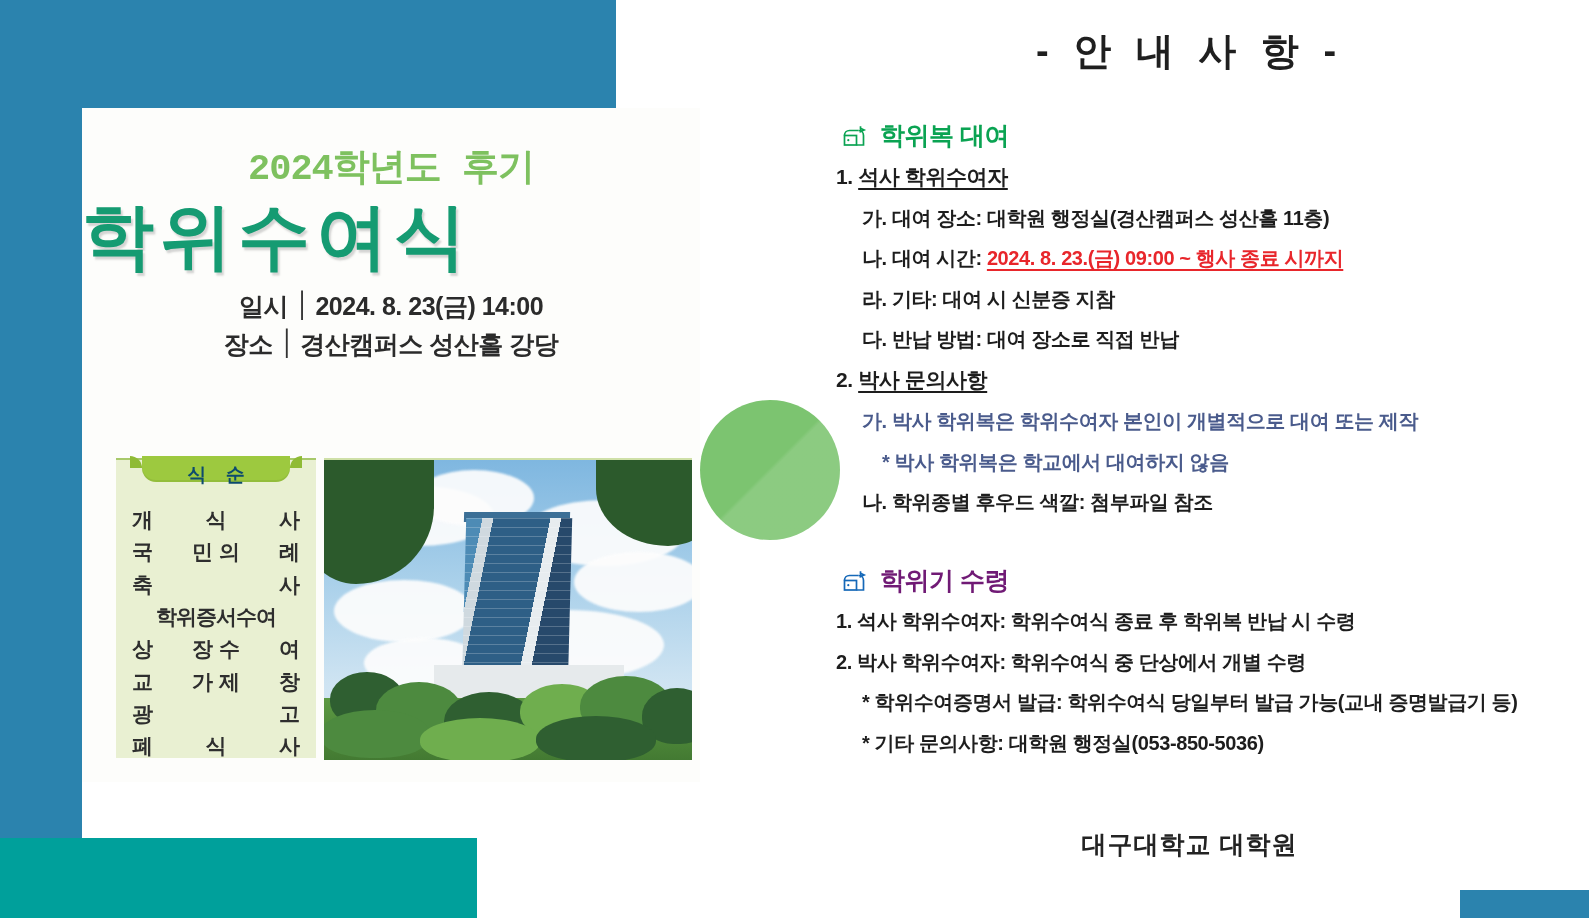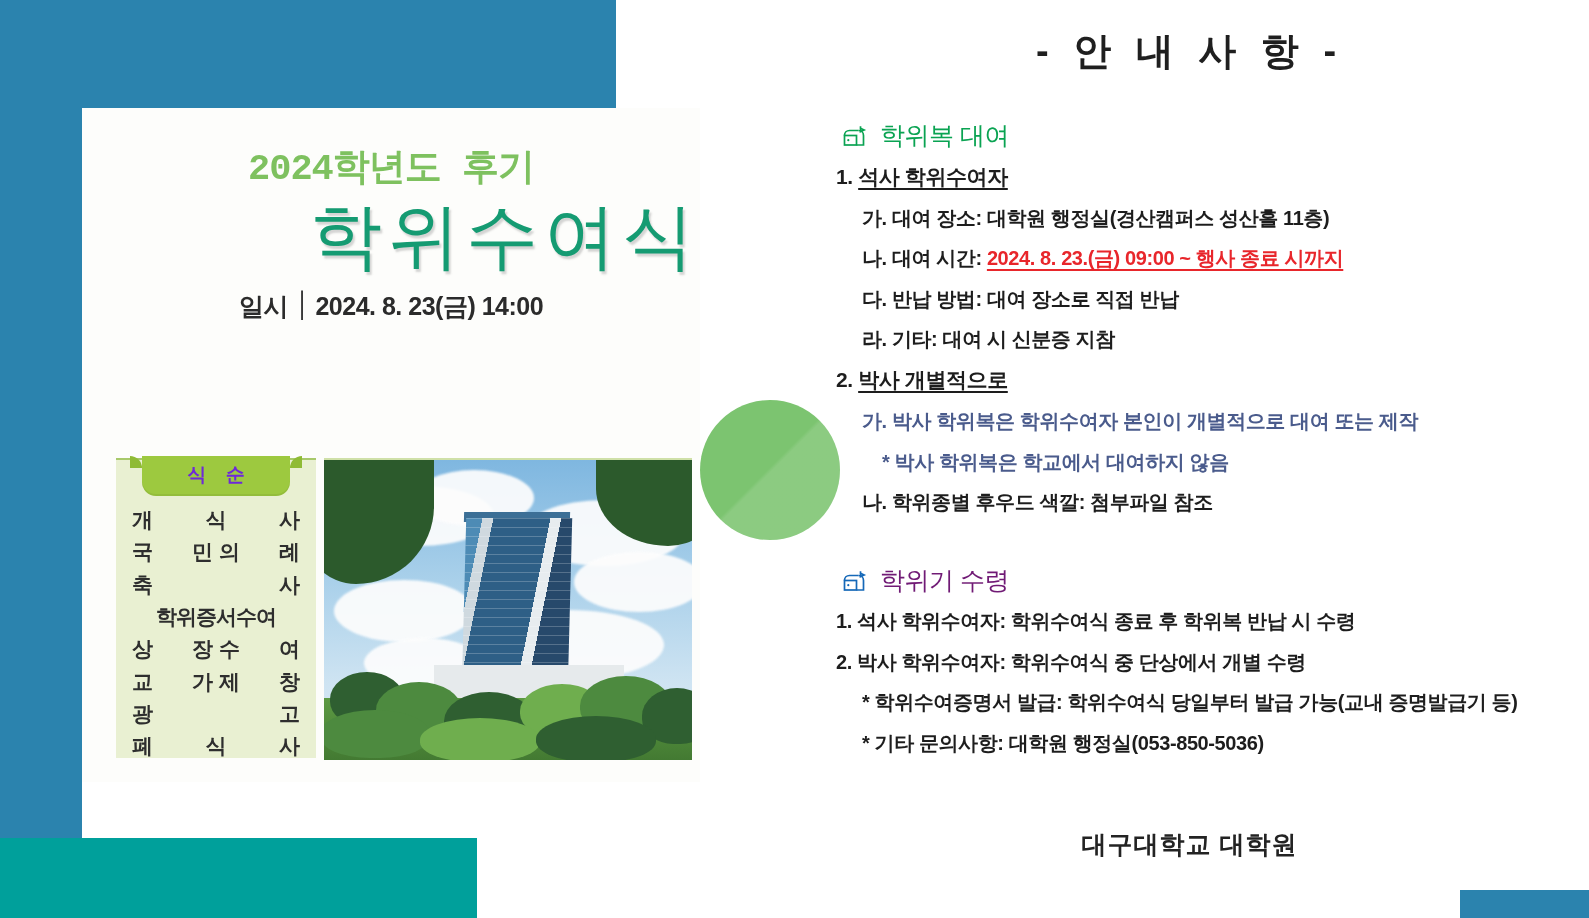--- a/index.html
+++ b/index.html
@@ -39,45 +39,45 @@
   .poster{
     position:absolute;left:82px;top:108px;width:618px;height:674px;
     background:#fdfdfb;box-shadow:0 0 0 0 rgba(0,0,0,0);
     z-index:5;overflow:hidden;
   }
   .poster-year{
     text-align:center;margin-top:34px;
     font-size:37px;font-weight:700;color:#7ec15f;letter-spacing:-1px;font-family:Liberation Mono, monospace;
   }
   .poster-title{
-    text-align:right;margin-top:4px;
-    font-size:72px;font-weight:400;color:#159b72;letter-spacing:6px;
+    text-align:left;margin-top:4px;
+    font-size:72px;font-weight:700;color:#159b72;letter-spacing:6px;
     line-height:1.12;
     text-shadow:2px 3px 2px rgba(120,120,120,.30);
   }
   .poster-meta{
     text-align:center;margin-top:10px;color:#2b2b2b;
     font-size:25px;font-weight:700;line-height:1.52;letter-spacing:-.5px;
   }
   .poster-meta .sep{display:inline-block;padding:0 7px;font-weight:400;color:#333;}
 
   .poster-lower{
     position:absolute;left:34px;right:0px;top:350px;display:flex;gap:8px;
   }
   
   .order-box{
     width:200px;background:#e9f0d2;position:relative;
     border-top:2px solid #a8c96b;
     padding:44px 0 18px;box-sizing:border-box;height:300px;
   }
   .order-tab{
     position:absolute;left:50%;transform:translateX(-50%);top:-4px;
-    width:148px;height:40px;line-height:38px;text-align:center;
+    width:148px;height:26px;line-height:38px;text-align:center;
     background:#9dc93f;border-radius:0 0 14px 14px;
-    color:#6d28d9;font-size:19px;font-weight:700;letter-spacing:7px;
+    color:#0c4a6e;font-size:19px;font-weight:700;letter-spacing:7px;
     text-indent:7px;
     box-shadow:inset 0 -2px 0 rgba(0,0,0,.06);
   }
   .order-tab::before,.order-tab::after{
     content:"";position:absolute;top:0;width:12px;height:12px;background:#8fbb35;
   }
   .order-tab::before{left:-12px;border-radius:0 12px 0 0;}
   .order-tab::after{right:-12px;border-radius:12px 0 0 0;}
   .order-list{list-style:none;margin:0;padding:0 16px;}
   .order-list li{
@@ -133,21 +133,21 @@
   .info-title{
     text-align:center;margin-top:26px;
     font-size:38px;font-weight:700;letter-spacing:7px;color:#1f1f1f;
   }
   .section{margin-top:6px;}
   .sec-head{
     display:flex;align-items:center;gap:12px;
     margin:0 0 10px 52px;
   }
   .mailbox-icon{width:26px;height:24px;flex:none;}
-  .sec-head-text{font-size:25px;font-weight:400;letter-spacing:-.5px;}
+  .sec-head-text{font-size:25px;font-weight:700;letter-spacing:-.5px;}
   .sec-green .sec-head-text{color:#0aa352;}
   .sec-green .mailbox-icon{color:#0aa352;}
   .sec-blue .sec-head-text{color:#701a75;}
   .sec-blue .mailbox-icon{color:#1568b8;}
 
   .line{font-size:20px;line-height:1.42;letter-spacing:-.4px;color:#1d1d1d;margin:0 12px 12px 0;}
   .lvl1{margin-left:46px;font-weight:700;font-size:21px;}
   .lvl1 .u{text-decoration:underline;text-underline-offset:4px;}
   .lvl2{margin-left:72px;font-weight:600;}
   .lvl3{margin-left:92px;font-weight:600;}
@@ -171,20 +171,23 @@
   <div class="bg-teal-rect"></div>
   <div class="bg-blue-corner"></div>
 
   <div class="poster">
     <div class="poster-year">2024학년도 후기</div>
     <div class="poster-title">학위수여식</div>
 
     <div class="poster-meta">
       <div>
         <span>일시</span><span class="sep">׀</span><span>2024. 8. 23(금) 14:00</span>
+      </div>
+      <div>
+        <span>장소</span><span class="sep">׀</span><span>경산캠퍼스 성산홀 강당</span>
       </div>
     </div>
 
     <div class="poster-lower">
 
       <div class="order-box">
         <div class="order-tab">식 순</div>
         <ul class="order-list">
           <li>
               <span>개</span>
@@ -277,26 +280,26 @@
         <span>1.</span>
         <span class="u">석사 학위수여자</span>
       </p>
 
       <p class="line lvl2">가. 대여 장소: 대학원 행정실(경산캠퍼스 성산홀 11층)</p>
 
       <p class="line lvl2">
         <span>나. 대여 시간: </span><span class="hl-red">2024. 8. 23.(금) 09:00 ~ 행사 종료 시까지</span>
       </p>
 
+      <p class="line lvl2">라. 기타: 대여 시 신분증 지참</p>
       <p class="line lvl2">다. 반납 방법: 대여 장소로 직접 반납</p>
-      <p class="line lvl2">라. 기타: 대여 시 신분증 지참</p>
 
       <p class="line lvl1">
         <span>2.</span>
-        <span class="u">박사 개별적으로</span>
+        <span class="u">박사 문의사항</span>
       </p>
 
       <p class="line lvl2 navy">가. 박사 학위복은 학위수여자 본인이 개별적으로 대여 또는 제작</p>
       <p class="line lvl3 navy">* 박사 학위복은 학교에서 대여하지 않음</p>
       <p class="line lvl2">나. 학위종별 후우드 색깔: 첨부파일 참조</p>
     </div>
 
     <div class="sec-gap"></div>
 
     <div class="section sec-blue">

